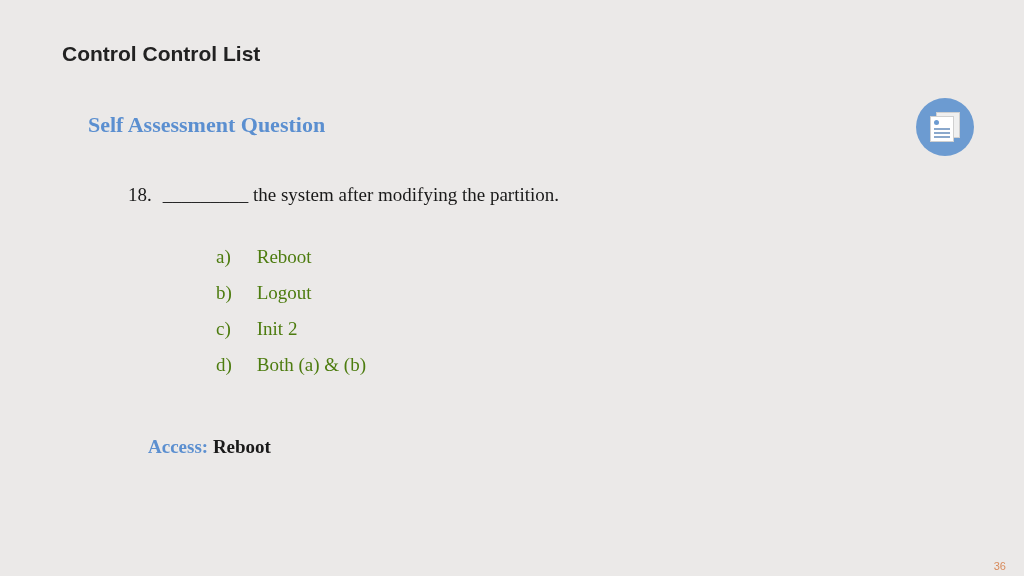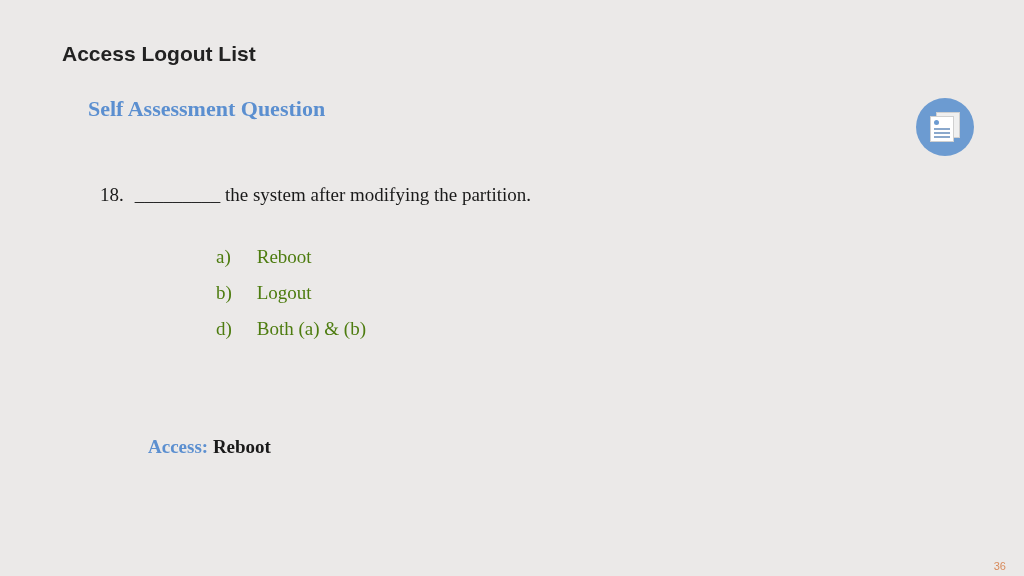--- a/index.html
+++ b/index.html
@@ -19,37 +19,38 @@
       position: absolute;
       top: 42px;
       left: 62px;
       font-family: Arial, Helvetica, sans-serif;
       font-weight: bold;
       font-size: 21px;
       color: #222;
     }
     .subtitle {
       position: absolute;
-      top: 96px;
+      top: 112px;
       left: 88px;
       font-family: 'Times New Roman', Times, serif;
       font-weight: bold;
       font-size: 22px;
       color: #5b8fd0;
     }
     .question-row {
       position: absolute;
       top: 184px;
       left: 100px;
       font-size: 19px;
       color: #1a1a1a;
     }
     .q-number {
       display: inline-block;
       width: 30px;
+      margin-left: 28px;
     }
     .options-block {
       position: absolute;
       top: 246px;
       left: 216px;
       font-size: 19px;
       color: #4d7c0f;
     }
     .option-row {
       margin-bottom: 14px;
@@ -125,21 +126,21 @@
       height: 5px;
       border-radius: 50%;
       background-color: #6c9bd1;
       top: 3px;
       left: 3px;
     }
   </style>
 </head>
 <body>
 
-<div class="slide-title">Access Logout List</div>
+<div class="slide-title">Control Control List</div>
 
 <div class="subtitle">Self Assessment Question</div>
 
 <div class="doc-icon">
   <div class="doc-icon-inner">
     <div class="doc-page back"></div>
     <div class="doc-page front">
       <div class="doc-dot"></div>
       <div class="doc-line" style="top:11px;"></div>
       <div class="doc-line" style="top:15px;"></div>
@@ -156,20 +157,24 @@
 <div class="options-block">
   <div class="option-row">
     <span class="option-letter">a)</span>
     <span>Reboot</span>
   </div>
   <div class="option-row">
     <span class="option-letter">b)</span>
     <span>Logout</span>
   </div>
   <div class="option-row">
+    <span class="option-letter">c)</span>
+    <span>Init 2</span>
+  </div>
+  <div class="option-row">
     <span class="option-letter">d)</span>
     <span>Both (a) &amp; (b)</span>
   </div>
 </div>
 
 <div class="answer-block">
   <span class="answer-label">Access: </span><span class="answer-value">Reboot</span>
 </div>
 
 <div class="page-number">36</div>

